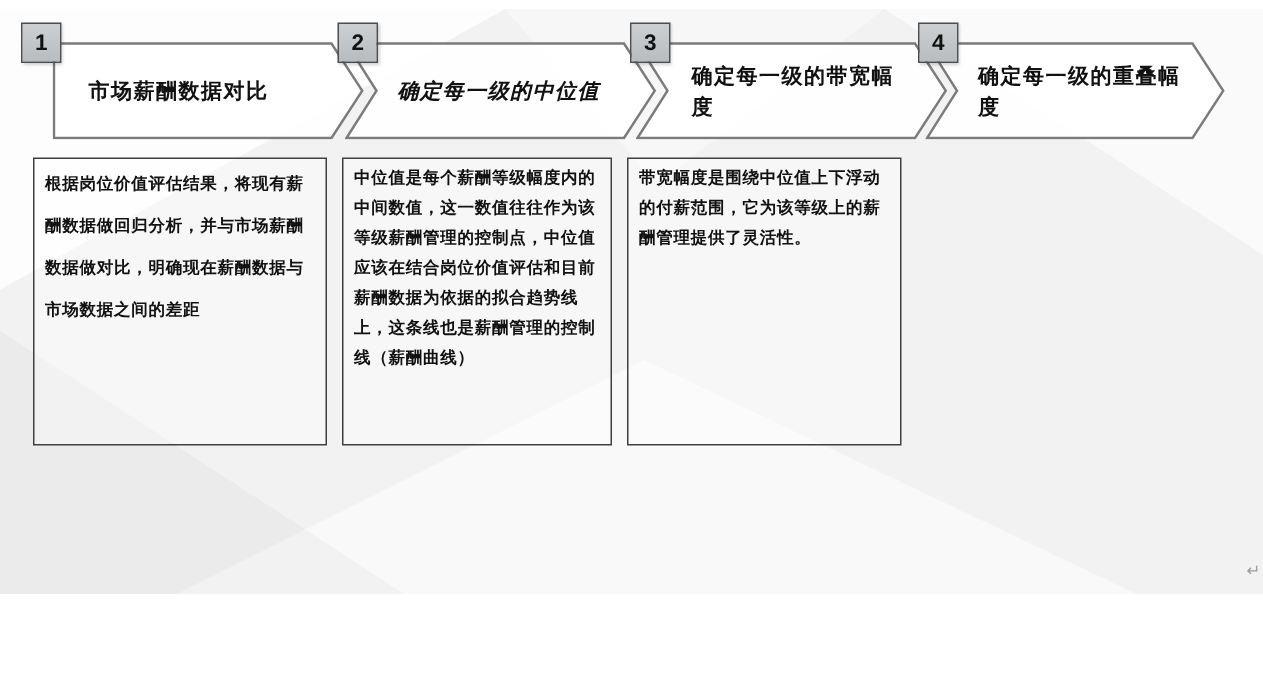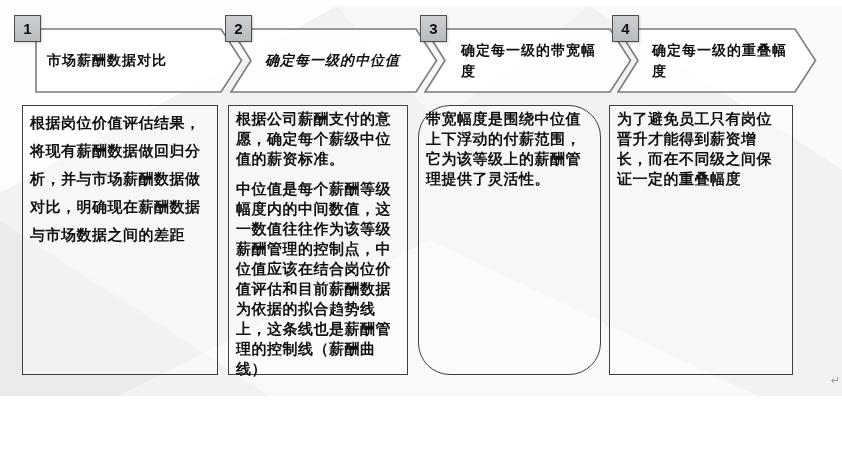--- a/index.html
+++ b/index.html
@@ -43,38 +43,38 @@
   }
   .b1{left:14px;} .b2{left:225px;} .b3{left:420px;} .b4{left:612px;}
 
   
   .title{
     position:absolute;top:28px;height:65px;z-index:3;
     display:flex;align-items:center;
     font-size:14px;font-weight:bold;color:#111;
     letter-spacing:1px;line-height:21px;
   }
-  .t1{left:47px;width:132px;justify-content:flex-start;white-space:nowrap;}
+  .t1{left:47px;width:132px;justify-content:flex-end;white-space:nowrap;}
   .t2{left:262px;width:141px;justify-content:center;white-space:nowrap;font-style:italic;}
   .t3{left:461px;width:141px;justify-content:flex-start;}
   .t4{left:652px;width:141px;justify-content:center;}
 
   
   .box{
-    position:absolute;top:105px;height:270px;z-index:2;
+    position:absolute;top:105px;height:192px;z-index:2;
     background:rgba(255,255,255,0.38);
     border:1.4px solid #3f3f3f;
     box-sizing:border-box;
     padding:3px 7px;
-    font-size:15px;font-weight:bold;color:#111;
+    font-size:11px;font-weight:bold;color:#111;
     letter-spacing:0.5px;
   }
   .x1{left:22px;width:196px;}
   .x2{left:228px;width:180px;}
-  .x3{left:418px;width:183px;border-radius:32px;}
+  .x3{left:418px;width:183px;}
   .x4{left:609px;width:184px;}
   .box p{margin:0 0 10px 0;line-height:20px;}
   .box p:last-child{margin-bottom:0;}
   .x1 p{line-height:28px;}
 
   
   .caption{
     position:absolute;left:348px;top:414px;z-index:2;
     font-size:21px;font-weight:bold;color:#000;
     letter-spacing:3px;white-space:nowrap;
@@ -113,21 +113,20 @@
   </div>
 
   <svg class="arrow a2" viewBox="0 0 208 65">
     <polygon points="1,1 186,1 206.5,32.5 186,64 1,64 21,32.5"></polygon>
   </svg>
   <div class="badge b2">2</div>
   <div class="title t2">
     <span>确定每一级的中位值</span>
   </div>
   <div class="box x2">
-    <p>根据公司薪酬支付的意愿，确定每个薪级中位值的薪资标准。</p>
     <p>中位值是每个薪酬等级幅度内的中间数值，这一数值往往作为该等级薪酬管理的控制点，中位值应该在结合岗位价值评估和目前薪酬数据为依据的拟合趋势线上，这条线也是薪酬管理的控制线（薪酬曲线）</p>
   </div>
 
   <svg class="arrow a3" viewBox="0 0 208 65">
     <polygon points="1,1 186,1 206.5,32.5 186,64 1,64 21,32.5"></polygon>
   </svg>
   <div class="badge b3">3</div>
   <div class="title t3">
     <span>确定每一级的带宽幅度</span>
   </div>
@@ -135,20 +134,17 @@
     <p>带宽幅度是围绕中位值上下浮动的付薪范围，它为该等级上的薪酬管理提供了灵活性。</p>
   </div>
 
   <svg class="arrow a4" viewBox="0 0 200 65">
     <polygon points="1,1 178,1 198.5,32.5 178,64 1,64 21,32.5"></polygon>
   </svg>
   <div class="badge b4">4</div>
   <div class="title t4">
     <span>确定每一级的重叠幅度</span>
   </div>
-  <div class="box x4">
-    <p>为了避免员工只有岗位晋升才能得到薪资增长，而在不同级之间保证一定的重叠幅度</p>
-  </div>
 
   <span class="endmark">↵</span>
 
 
 </div>
 
 </body></html>

